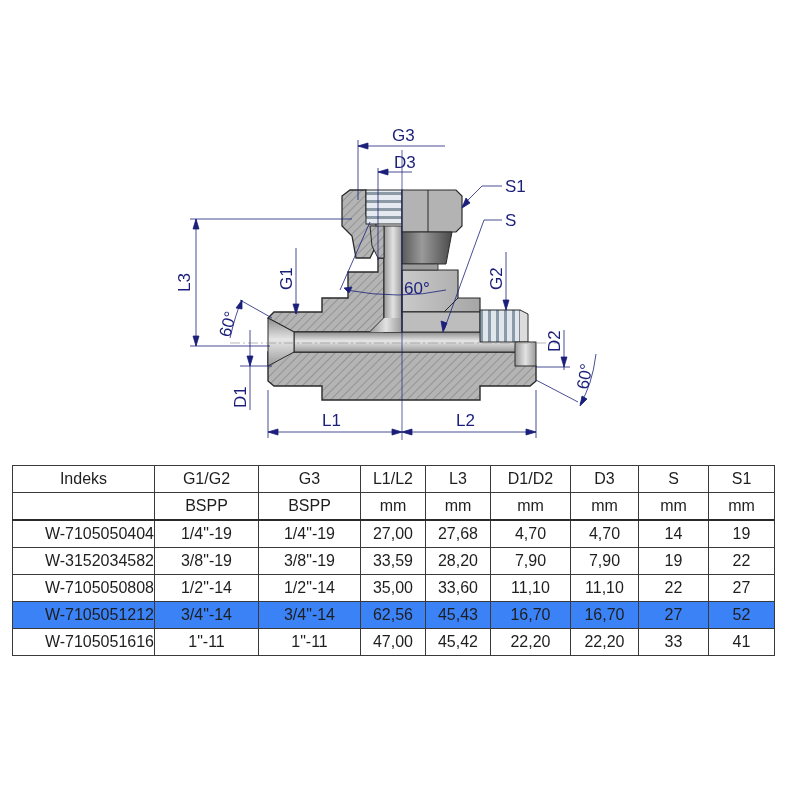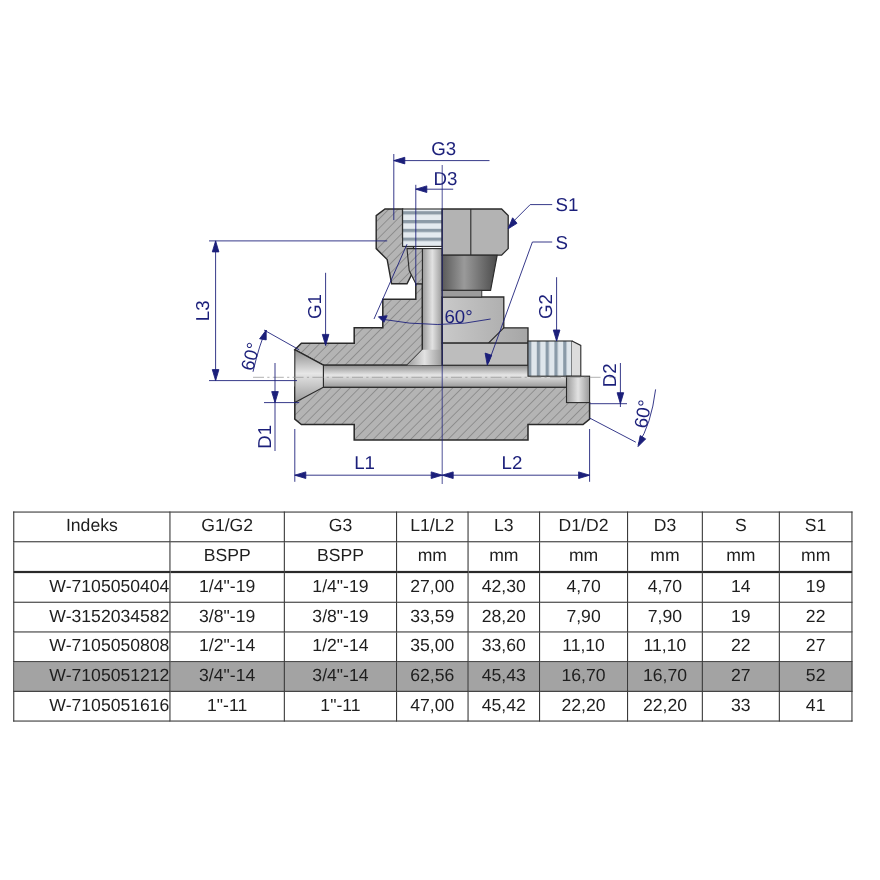--- a/index.html
+++ b/index.html
@@ -3,21 +3,21 @@
 <meta charset="utf-8">
 <style>
   html, body { margin:0; padding:0; background:#ffffff; }
   body { width:800px; height:800px; position:relative; overflow:hidden; font-family:"Liberation Sans", sans-serif; }
   #drawing { position:absolute; left:0; top:0; width:800px; height:460px; }
   .dim-label { font-family:"Liberation Sans", sans-serif; font-size:17px; fill:#1b1f7a; }
   #spec-table { position:absolute; left:12px; top:465px; border-collapse:collapse; table-layout:fixed; }
   #spec-table td { border:1.5px solid #3a3a3a; height:26px; padding:0; text-align:center; vertical-align:middle;
                    font-size:16px; color:#1e1e1e; font-family:"Liberation Sans", sans-serif; }
   #spec-table tr.units td { border-bottom:2.5px solid #2a2a2a; }
-  #spec-table tr.hl td { background:#a3a3a3; }
+  #spec-table tr.hl td { background:#3b82f6; }
   #spec-table td.idx { text-align:right; padding-left:24px; }
   #spec-table tr.hdr td.idx { text-align:center; padding-left:0; }
 </style>
 </head>
 <body>
 
 <svg id="drawing" viewBox="0 0 800 460" xmlns="http://www.w3.org/2000/svg">
   <defs>
     <pattern id="hatch" width="6" height="6" patternUnits="userSpaceOnUse" patternTransform="rotate(45)">
       <rect width="6" height="6" fill="#b4b4b4"></rect>
@@ -210,21 +210,21 @@
     <td>mm</td>
     <td>mm</td>
     <td>mm</td>
     <td>mm</td>
   </tr>
   <tr>
     <td class="idx">W-7105050404</td>
     <td>1/4"-19</td>
     <td>1/4"-19</td>
     <td>27,00</td>
-    <td>42,30</td>
+    <td>27,68</td>
     <td>4,70</td>
     <td>4,70</td>
     <td>14</td>
     <td>19</td>
   </tr>
   <tr>
     <td class="idx">W-3152034582</td>
     <td>3/8"-19</td>
     <td>3/8"-19</td>
     <td>33,59</td>

